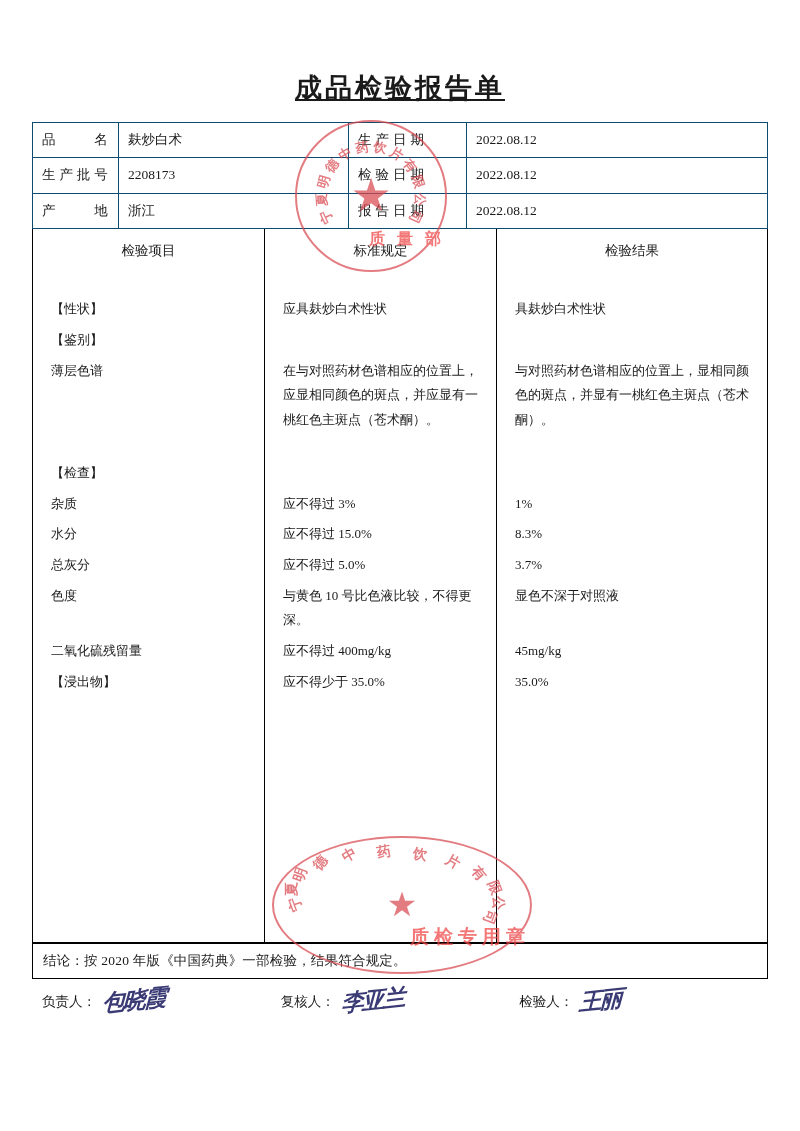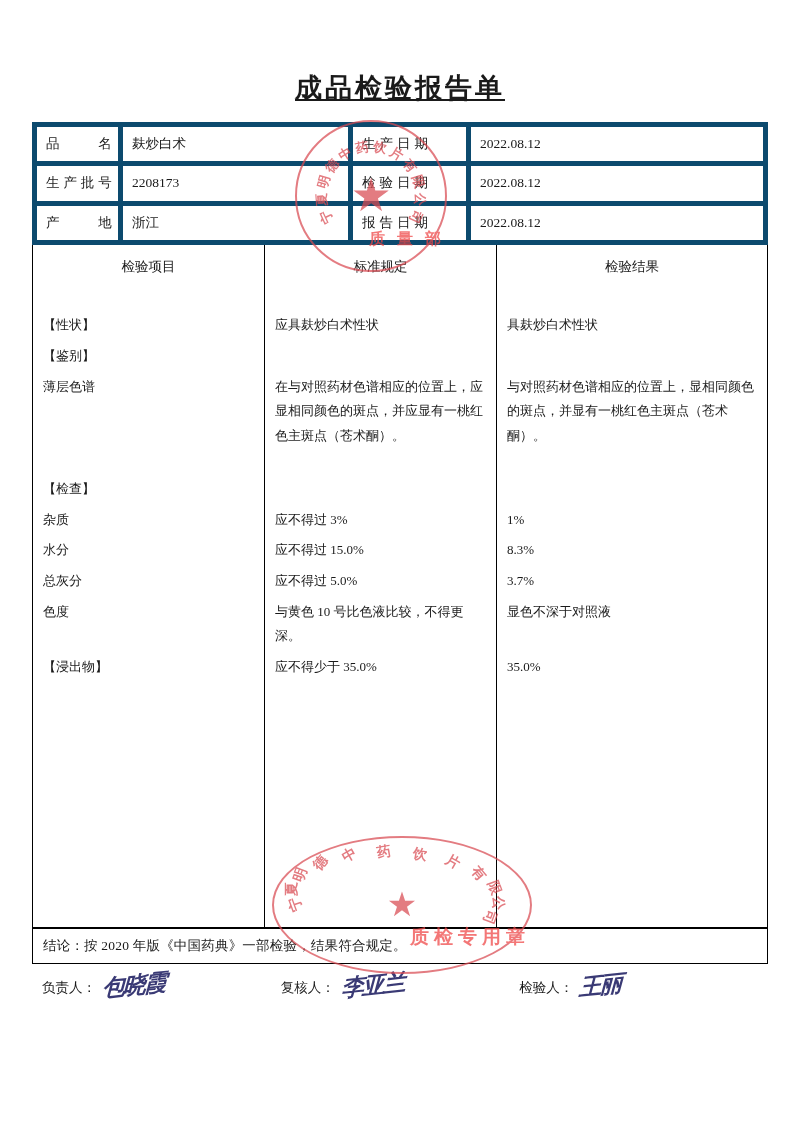--- a/index.html
+++ b/index.html
@@ -41,21 +41,21 @@
   }
 
   
   table.main {
     width: 100%;
     border-collapse: collapse;
     table-layout: fixed;
     font-size: 13.5px;
   }
   table.main td {
-    border: 5px solid #0c4a6e;
+    border: 1px solid #0c4a6e;
     padding: 7px 9px;
     vertical-align: top;
     line-height: 1.5;
   }
   .lbl {
     width: 86px;
     white-space: nowrap;
     letter-spacing: 0.2px;
   }
   .lbl-spread {
@@ -72,21 +72,21 @@
     width: 100%;
     border-collapse: collapse;
     table-layout: fixed;
     font-size: 13px;
     border: 1px solid #000;
     border-top: none;
   }
   table.results td, table.results th {
     border-left: 1px solid #000;
     border-right: 1px solid #000;
-    padding: 3px 10px;
+    padding: 3px 18px;
     vertical-align: top;
     font-weight: normal;
     line-height: 1.9;
   }
   table.results .colhead td {
     text-align: center;
     padding-top: 9px;
     padding-bottom: 9px;
     font-size: 13.5px;
   }
@@ -270,20 +270,25 @@
     </tr>
     <tr>
       <td>总灰分</td>
       <td>应不得过 5.0%</td>
       <td>3.7%</td>
     </tr>
     <tr>
       <td>色度</td>
       <td>与黄色 10 号比色液比较，不得更深。</td>
       <td>显色不深于对照液</td>
+    </tr>
+    <tr>
+      <td>二氧化硫残留量</td>
+      <td>应不得过 400mg/kg</td>
+      <td>45mg/kg</td>
     </tr>
     <tr>
       <td>【浸出物】</td>
       <td>应不得少于 35.0%</td>
       <td>35.0%</td>
     </tr>
     <tr class="blank-fill">
       <td></td>
           <td></td>
           <td></td>

